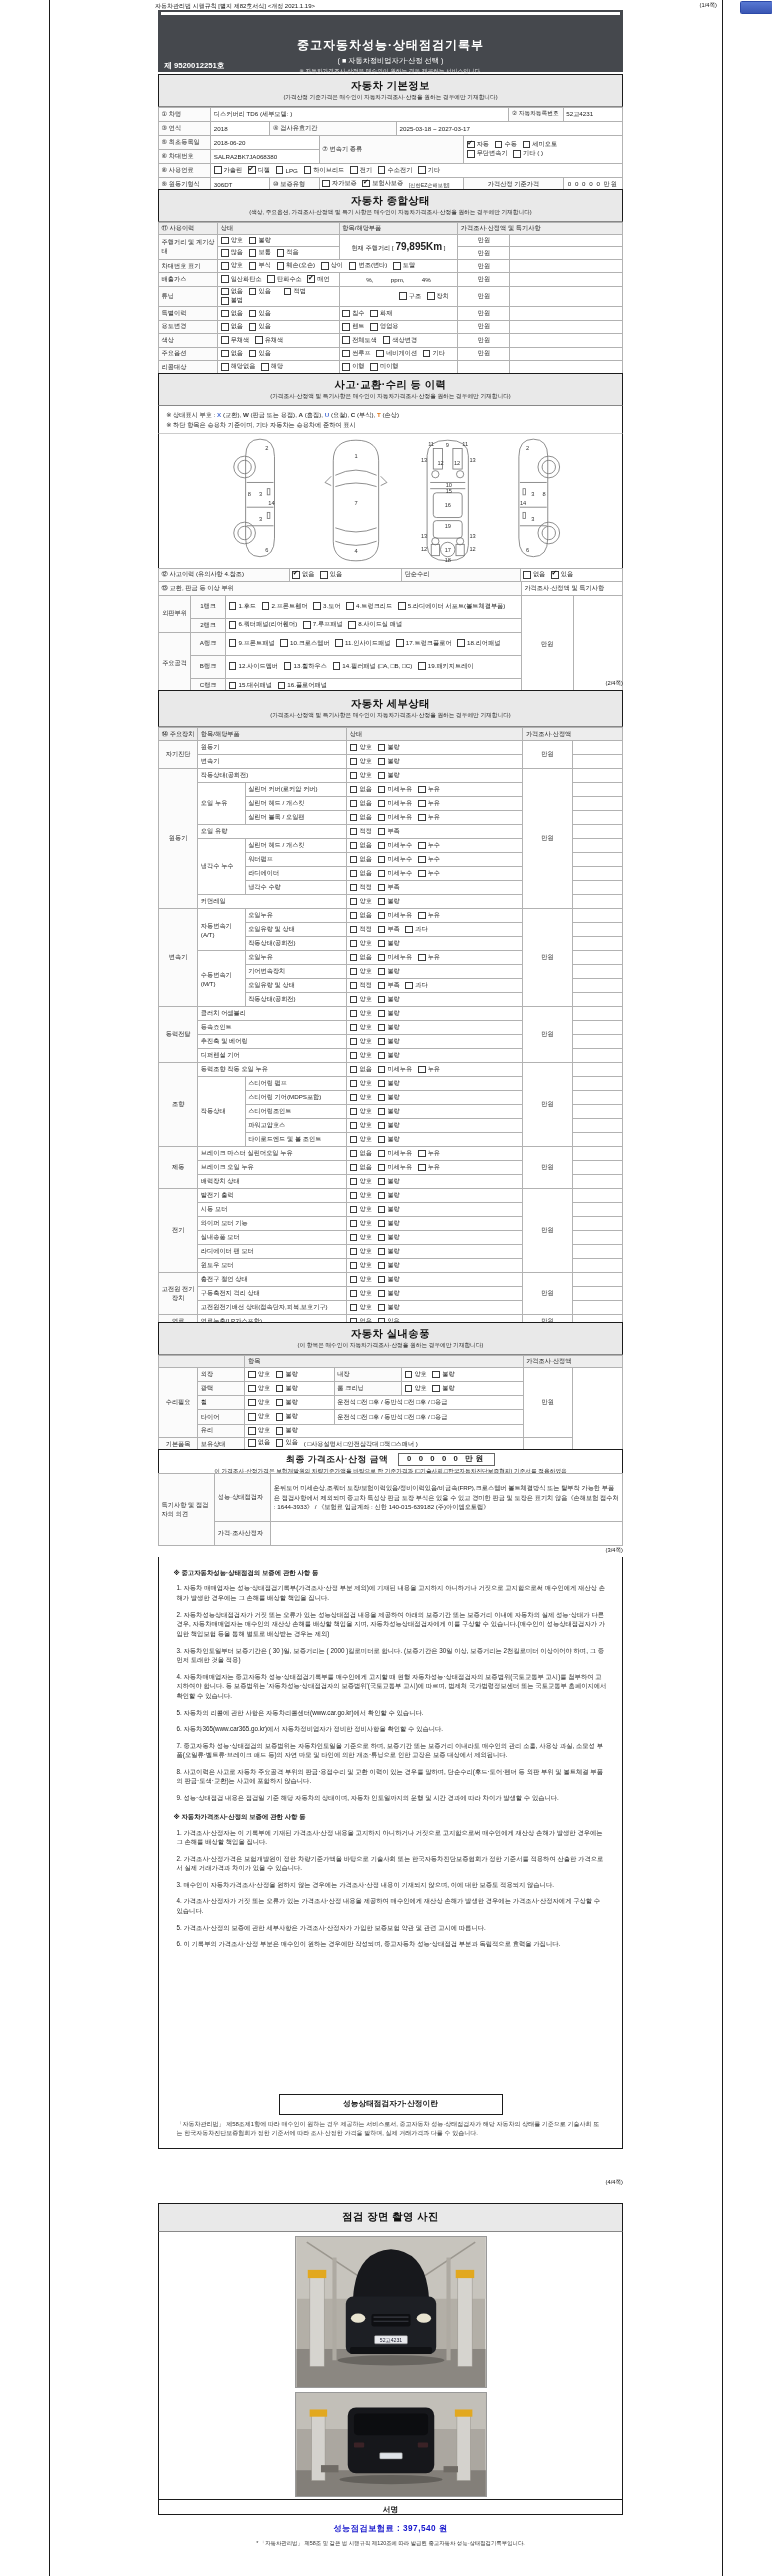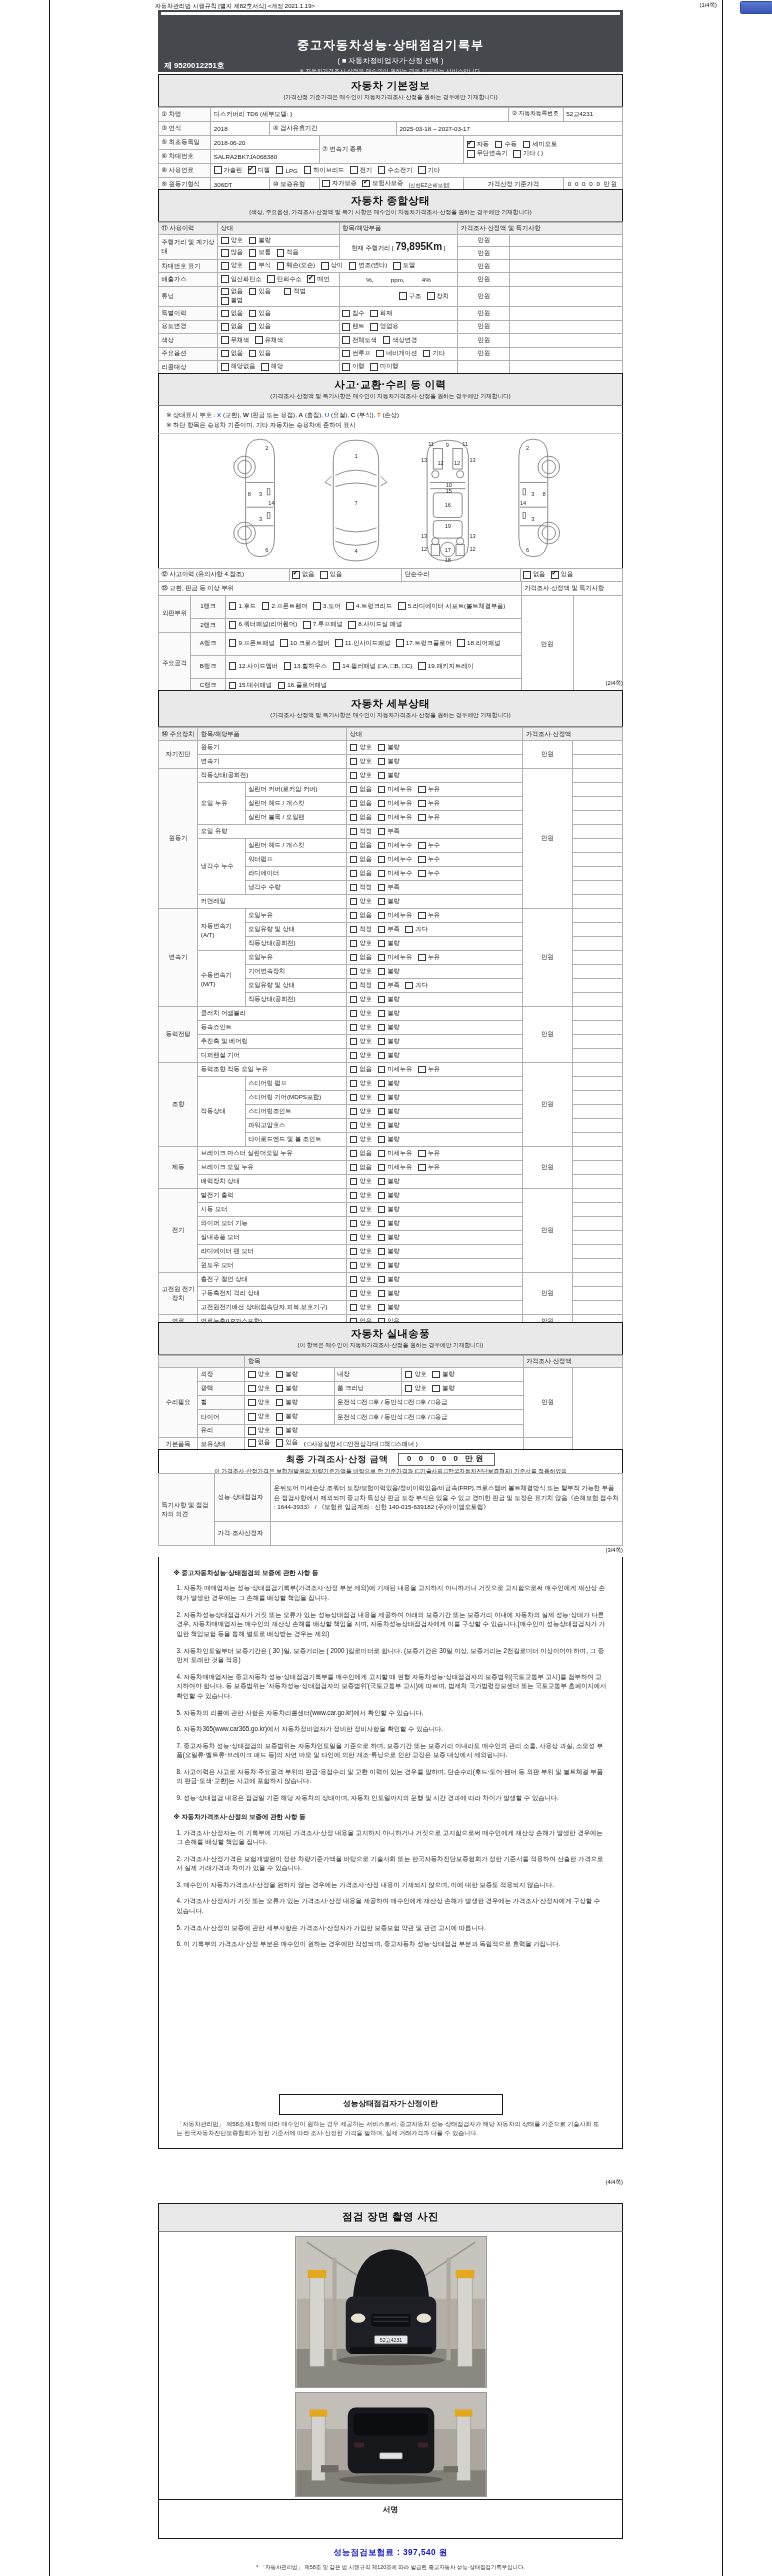--- a/index.html
+++ b/index.html
@@ -49,21 +49,21 @@
   .deftext{margin-top:5.2px;font-size:6px;line-height:1.55;color:#333;padding:0 3.1px;}
   
   .finbox{border:1px solid #1b1b1b;background:#fff;text-align:center;padding:2.6px 0 3.1px;}
   .finline{font-size:8.8px;font-weight:bold;letter-spacing:0.5px;}
   .finamt{display:inline-block;border:0.5px solid #666;padding:0.5px 8.2px;margin-left:7.2px;font-weight:bold;letter-spacing:2.6px;font-size:7.7px;}
   .finnote{font-size:5.7px;margin-top:2.1px;color:#222;}
   
   .photos-body{height:271px;border-bottom:1px solid #1b1b1b;text-align:center;padding-top:4.1px;}
   .ph{display:block;margin:0 auto 4.1px;border:0.5px solid #999;}
   
-  .sign-box{border:1px solid #1b1b1b;height:40px;text-align:center;font-weight:bold;font-size:7.7px;padding-top:4.6px;box-sizing:border-box;background:#fff;}
+  .sign-box{border:1px solid #1b1b1b;height:16px;text-align:center;font-weight:bold;font-size:7.7px;padding-top:4.6px;box-sizing:border-box;background:#fff;}
   .ins-line{margin-top:8.2px;text-align:center;color:#1414cc;font-weight:bold;font-size:8.2px;letter-spacing:0.5px;}
   .footnote{margin-top:6.2px;text-align:center;font-size:5.4px;color:#333;}
   svg text{font-family:"Liberation Sans","DejaVu Sans",sans-serif;}
 </style>
 </head>
 <body>
 
 <div class="frame"></div>
 <div class="btn-top"></div>
 <div class="law">자동차관리법 시행규칙 [별지 제82호서식] &lt;개정 2021.1.19&gt;</div>

